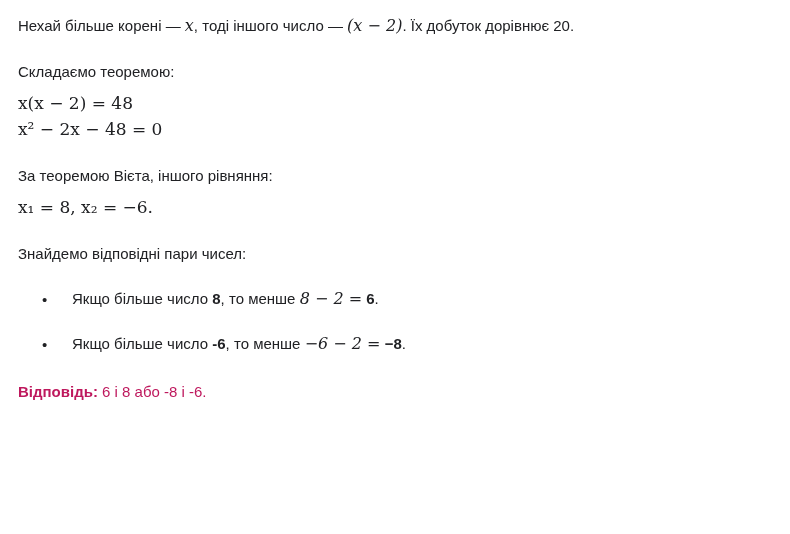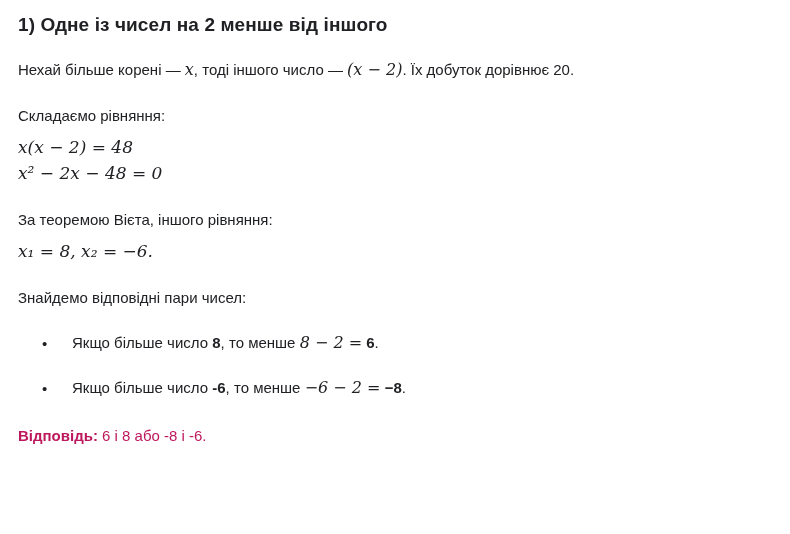--- a/index.html
+++ b/index.html
@@ -31,21 +31,20 @@
     line-height: 1.45;
     margin: 0 0 24px 0;
     color: #202124;
   }
   .para.tight {
     margin-bottom: 10px;
   }
   .mathline {
     font-family: "DejaVu Serif", serif;
     font-size: 17px;
-    font-style: italic;
     margin: 0 0 6px 0;
     color: #202124;
   }
   .mathblock {
     margin: 0 0 26px 0;
   }
   ul.bullets {
     margin: 0 0 26px 0;
     padding-left: 24px;
     list-style: none;
@@ -83,29 +82,28 @@
     font-family: "DejaVu Serif", serif;
     font-size: 16px;
     font-style: italic;
   }
 </style>
 </head>
 <body>
 
 <div class="page">
 
-  <div class="heading">1) Одне із чисел на 2 менше від іншого</div>
 
   <div class="para">
     <span>Нехай більше корені —</span>
     <span class="inline-math">x</span><span>, тоді іншого число —</span>
     <span class="inline-math">(x − 2)</span><span>. Їх добуток дорівнює 20.</span>
   </div>
 
-  <div class="para tight">Складаємо рівняння:</div>
+  <div class="para tight">Складаємо теоремою:</div>
 
   <div class="mathblock">
     <div class="mathline">x(x − 2) = 48</div>
     <div class="mathline">x² − 2x − 48 = 0</div>
   </div>
 
   <div class="para tight">За теоремою Вієта, іншого рівняння:</div>
 
   <div class="mathblock">
     <div class="mathline">x₁ = 8, x₂ = −6.</div>

